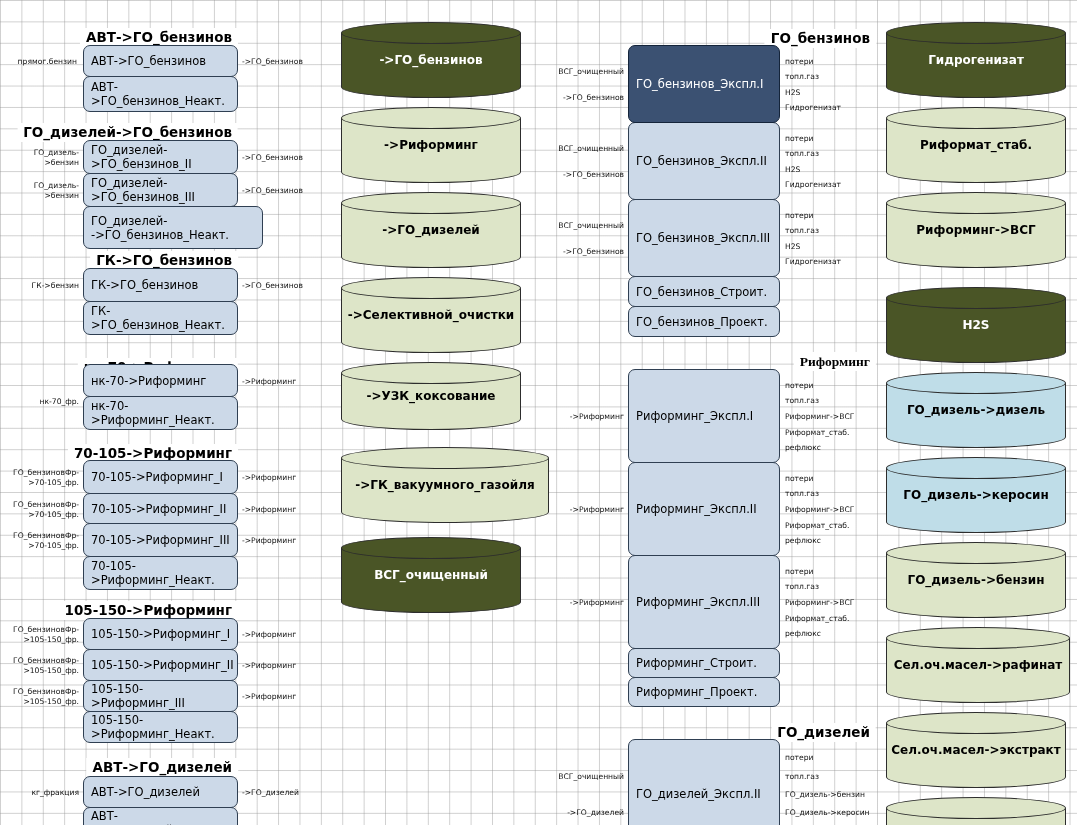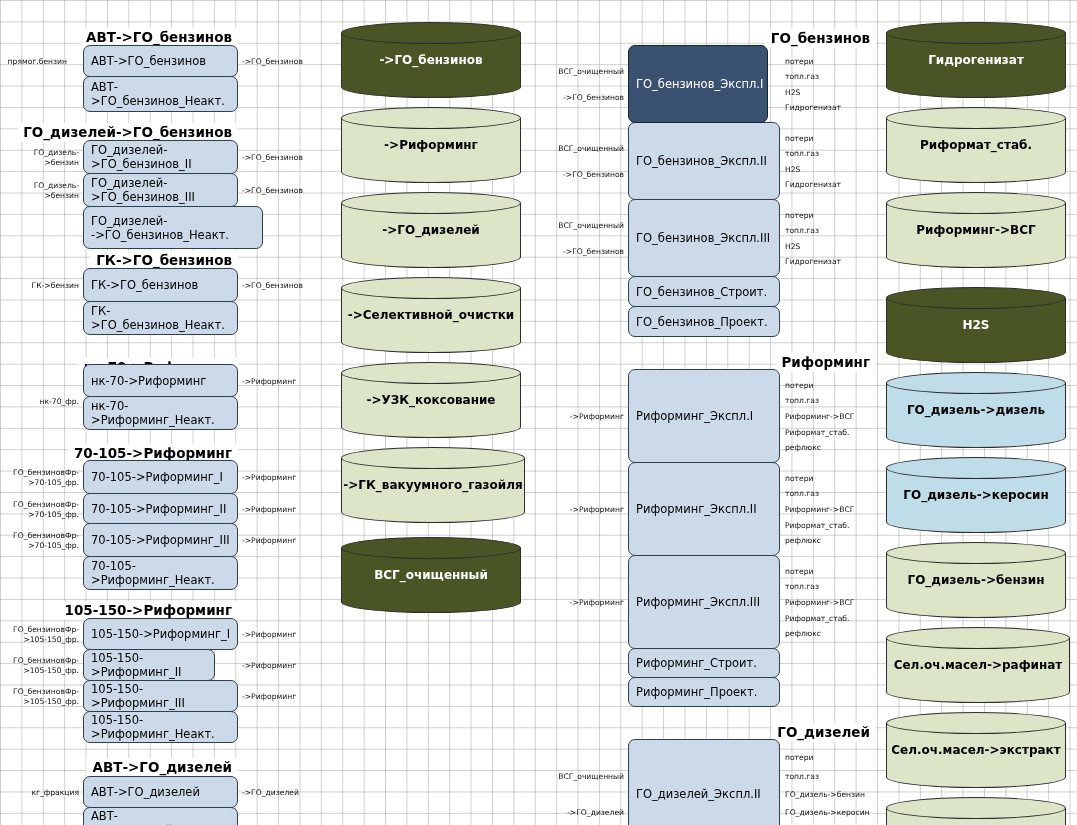--- a/index.html
+++ b/index.html
@@ -69,21 +69,21 @@
 <body>
 
 <div class="canvas">
   <div id="col1">
       <div class="group" style="left:0px;top:27px;width:320px;">
         <div class="title-wrap" style="width:238px;"><span class="group-title">АВТ-&gt;ГО_бензинов</span></div>
       </div>
       <div class="procbox" style="position:absolute;left:83px;top:46px;width:155px;height:32px;">
         <span>АВТ-&gt;ГО_бензинов</span>
       </div>
-      <div class="io left multi" style="left:0px;width:67px;top:62px;">прямог.бензин</div>
+      <div class="io left multi" style="left:0px;width:77px;top:62px;">прямог.бензин</div>
       <div class="io right" style="left:242px;top:62px;">-&gt;ГО_бензинов</div>
       <div class="procbox" style="position:absolute;left:83px;top:77px;width:155px;height:36px;">
         <span>АВТ-&gt;ГО_бензинов_Неакт.</span>
       </div>
       <div class="group" style="left:0px;top:122px;width:320px;">
         <div class="title-wrap" style="width:238px;"><span class="group-title">ГО_дизелей-&gt;ГО_бензинов</span></div>
       </div>
       <div class="procbox" style="position:absolute;left:83px;top:141px;width:155px;height:34px;">
         <span>ГО_дизелей-&gt;ГО_бензинов_II</span>
       </div>
@@ -141,21 +141,21 @@
         <span>70-105-&gt;Риформинг_Неакт.</span>
       </div>
       <div class="group" style="left:0px;top:600px;width:320px;">
         <div class="title-wrap" style="width:238px;"><span class="group-title">105-150-&gt;Риформинг</span></div>
       </div>
       <div class="procbox" style="position:absolute;left:83px;top:619px;width:155px;height:32px;">
         <span>105-150-&gt;Риформинг_I</span>
       </div>
       <div class="io left multi" style="left:0px;width:79px;top:635px;">ГО_бензиновФр-&gt;105-150_фр.</div>
       <div class="io right" style="left:242px;top:635px;">-&gt;Риформинг</div>
-      <div class="procbox" style="position:absolute;left:83px;top:650px;width:132px;height:32px;">
+      <div class="procbox" style="position:absolute;left:83px;top:650px;width:155px;height:32px;">
         <span>105-150-&gt;Риформинг_II</span>
       </div>
       <div class="io left multi" style="left:0px;width:79px;top:666px;">ГО_бензиновФр-&gt;105-150_фр.</div>
       <div class="io right" style="left:242px;top:666px;">-&gt;Риформинг</div>
       <div class="procbox" style="position:absolute;left:83px;top:681px;width:155px;height:32px;">
         <span>105-150-&gt;Риформинг_III</span>
       </div>
       <div class="io left multi" style="left:0px;width:79px;top:697px;">ГО_бензиновФр-&gt;105-150_фр.</div>
       <div class="io right" style="left:242px;top:697px;">-&gt;Риформинг</div>
       <div class="procbox" style="position:absolute;left:83px;top:712px;width:155px;height:32px;">
@@ -191,44 +191,44 @@
         <div class="body"></div>
         <div class="top"></div>
         <div class="lbl">-&gt;ГО_дизелей</div>
       </div>
       <div class="cyl light" style="left:341px;top:277px;width:180px;height:76px;">
         <div class="bottom"></div>
         <div class="body"></div>
         <div class="top"></div>
         <div class="lbl">-&gt;Селективной_очистки</div>
       </div>
-      <div class="cyl light" style="left:341px;top:362px;width:180px;height:76px;">
+      <div class="cyl light" style="left:341px;top:362px;width:180px;height:68px;">
         <div class="bottom"></div>
         <div class="body"></div>
         <div class="top"></div>
         <div class="lbl">-&gt;УЗК_коксование</div>
       </div>
-      <div class="cyl light" style="left:341px;top:447px;width:184px;height:76px;">
+      <div class="cyl light" style="left:341px;top:447px;width:208px;height:76px;">
         <div class="bottom"></div>
         <div class="body"></div>
         <div class="top"></div>
         <div class="lbl">-&gt;ГК_вакуумного_газойля</div>
       </div>
       <div class="cyl dark" style="left:341px;top:537px;width:180px;height:76px;">
         <div class="bottom"></div>
         <div class="body"></div>
         <div class="top"></div>
         <div class="lbl">ВСГ_очищенный</div>
       </div>
     </div>
   <div id="col3">
       <div class="group" style="left:532px;top:28px;width:344px;">
         <div class="title-wrap"><span class="group-title">ГО_бензинов</span></div>
       </div>
-      <div class="procbox sel" style="position:absolute;left:628px;top:46px;width:140px;height:78px;">
+      <div class="procbox sel" style="position:absolute;left:628px;top:46px;width:152px;height:78px;">
         <span>ГО_бензинов_Экспл.I</span>
       </div>
       <div class="io left" style="left:513px;width:111px;top:72px;">ВСГ_очищенный</div>
       <div class="io left" style="left:513px;width:111px;top:98px;">-&gt;ГО_бензинов</div>
       <div class="io right" style="left:785px;top:61.6px;">потери</div>
       <div class="io right" style="left:785px;top:77.2px;">топл.газ</div>
       <div class="io right" style="left:785px;top:92.8px;">H2S</div>
       <div class="io right" style="left:785px;top:108.4px;">Гидрогенизат</div>
       <div class="procbox" style="position:absolute;left:628px;top:123px;width:152px;height:78px;text-align:center;">
         <span>ГО_бензинов_Экспл.II</span>
@@ -247,21 +247,21 @@
       <div class="io right" style="left:785px;top:215.6px;">потери</div>
       <div class="io right" style="left:785px;top:231.2px;">топл.газ</div>
       <div class="io right" style="left:785px;top:246.8px;">H2S</div>
       <div class="io right" style="left:785px;top:262.4px;">Гидрогенизат</div>
       <div class="procbox" style="position:absolute;left:628px;top:277px;width:152px;height:31px;">
         <span>ГО_бензинов_Строит.</span>
       </div>
       <div class="procbox" style="position:absolute;left:628px;top:307px;width:152px;height:31px;">
         <span>ГО_бензинов_Проект.</span>
       </div>
-      <div class="group" style="left:532px;top:352px;width:344px;">
+      <div class="group" style="left:532px;top:352px;width:344px;font-family:Liberation Serif, serif;">
         <div class="title-wrap"><span class="group-title">Риформинг</span></div>
       </div>
       <div class="procbox" style="position:absolute;left:628px;top:370px;width:152px;height:94px;">
         <span>Риформинг_Экспл.I</span>
       </div>
       <div class="io left" style="left:513px;width:111px;top:417px;">-&gt;Риформинг</div>
       <div class="io right" style="left:785px;top:385.6666666666667px;">потери</div>
       <div class="io right" style="left:785px;top:401.3333333333333px;">топл.газ</div>
       <div class="io right" style="left:785px;top:417px;">Риформинг-&gt;ВСГ</div>
       <div class="io right" style="left:785px;top:432.6666666666667px;">Риформат_стаб.</div>

